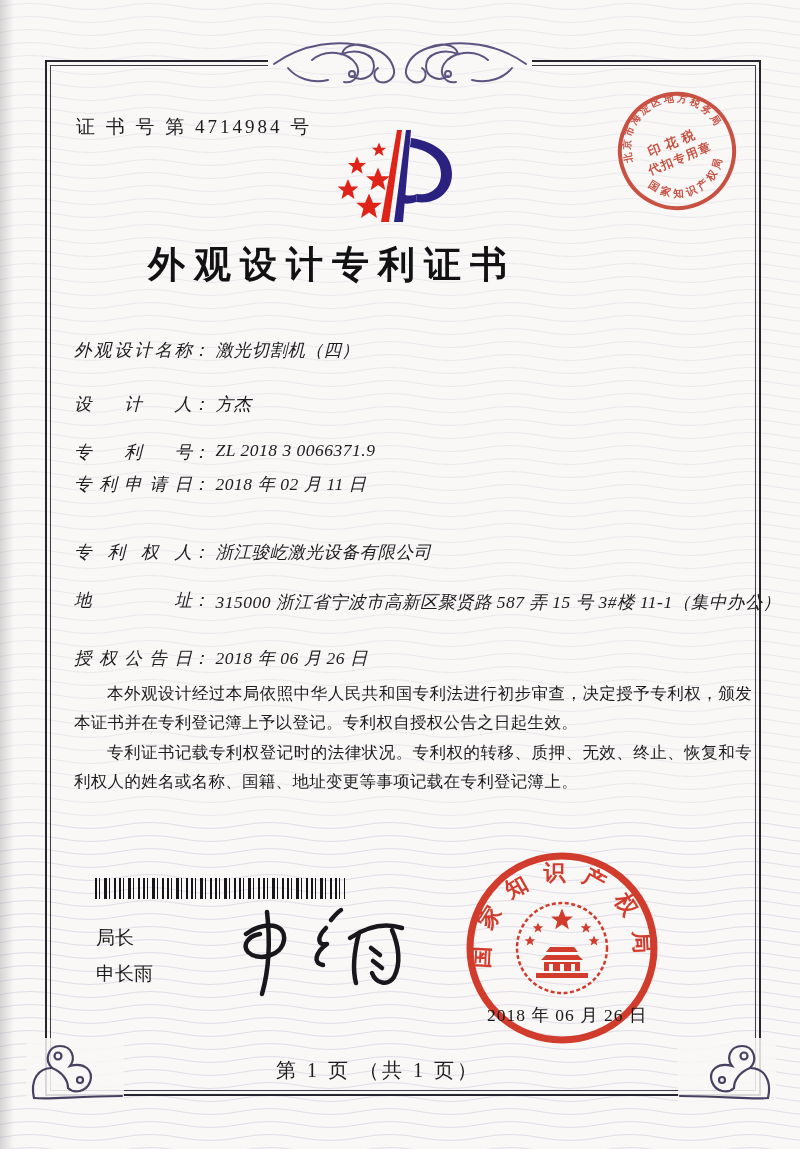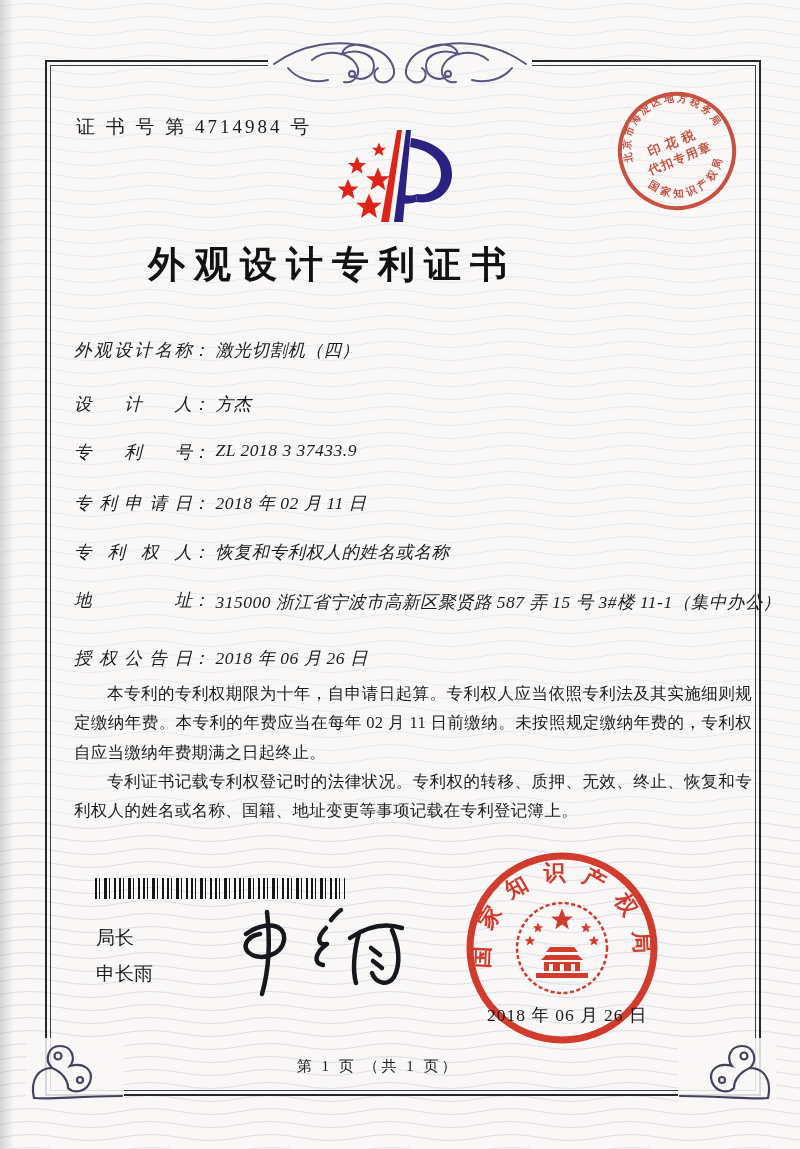--- a/index.html
+++ b/index.html
@@ -44,21 +44,21 @@
   .director-title{position:absolute;left:96px;top:925px;font-size:19px;z-index:4;
     font-family:Liberation Serif, serif;}
   .director-name{position:absolute;left:96px;top:961px;font-size:19px;z-index:4;
     font-family:Liberation Serif, serif;}
   .signature{position:absolute;left:222px;top:900px;z-index:5;}
   .seal{position:absolute;left:462px;top:848px;z-index:4;opacity:.93;}
   .seal-date{position:absolute;left:487px;top:1003px;z-index:6;font-size:17.5px;
     letter-spacing:1px;color:#17171a;}
   .tax-stamp{position:absolute;left:612px;top:86px;z-index:4;opacity:.88;}
   .footer{position:absolute;left:0;top:1057px;width:756px;text-align:center;z-index:3;
-    font-size:15px;letter-spacing:3px;}
+    font-size:20px;letter-spacing:3px;}
 </style>
 </head>
 <body>
 
 <svg class="bg-waves" width="800" height="1149">
   <defs>
     <pattern id="wv" width="120" height="13" patternUnits="userSpaceOnUse">
       <path d="M0 6.5 Q 30 0.5 60 6.5 T 120 6.5" fill="none" stroke="#b7accd" stroke-width="1"></path>
     </pattern>
   </defs>
@@ -129,38 +129,38 @@
 <div class="title">外观设计专利证书</div>
 
 <div class="fields">
   <div class="frow" style="top:338px">
     <span class="flabel">外观设计名称</span><span class="fcolon">：</span><span class="fval">激光切割机（四）</span>
   </div>
   <div class="frow" style="top:392px">
     <span class="flabel">设计人</span><span class="fcolon">：</span><span class="fval">方杰</span>
   </div>
   <div class="frow" style="top:440px">
-    <span class="flabel">专利号</span><span class="fcolon">：</span><span class="fval">ZL 2018 3 37433.9</span>
-  </div>
-  <div class="frow" style="top:491px">
+    <span class="flabel">专利号</span><span class="fcolon">：</span><span class="fval">ZL 2018 3 0066371.9</span>
+  </div>
+  <div class="frow" style="top:472px">
     <span class="flabel">专利申请日</span><span class="fcolon">：</span><span class="fval">2018 年 02 月 11 日</span>
   </div>
   <div class="frow" style="top:540px">
-    <span class="flabel">专利权人</span><span class="fcolon">：</span><span class="fval">恢复和专利权人的姓名或名称</span>
+    <span class="flabel">专利权人</span><span class="fcolon">：</span><span class="fval">浙江骏屹激光设备有限公司</span>
   </div>
   <div class="frow" style="top:588px">
     <span class="flabel">地址</span><span class="fcolon">：</span><span class="fval wrap">315000 浙江省宁波市高新区聚贤路 587 弄 15 号 3#楼 11-1（集中办公）</span>
   </div>
   <div class="frow" style="top:646px;width:676px">
     <span class="flabel">授权公告日</span><span class="fcolon">：</span><span class="fval">2018 年 06 月 26 日</span>
   </div>
 </div>
 
 <div class="body-text">
-  <p>本专利的专利权期限为十年，自申请日起算。专利权人应当依照专利法及其实施细则规定缴纳年费。本专利的年费应当在每年 02 月 11 日前缴纳。未按照规定缴纳年费的，专利权自应当缴纳年费期满之日起终止。</p>
+  <p>本外观设计经过本局依照中华人民共和国专利法进行初步审查，决定授予专利权，颁发本证书并在专利登记簿上予以登记。专利权自授权公告之日起生效。</p>
   <p>专利证书记载专利权登记时的法律状况。专利权的转移、质押、无效、终止、恢复和专利权人的姓名或名称、国籍、地址变更等事项记载在专利登记簿上。</p>
 </div>
 
 <div class="barcode"></div>
 
 <div class="director-title">局长</div>
 <div class="director-name">申长雨</div>
 
 <svg class="signature" width="200" height="102" viewBox="0 0 200 102">
   <g fill="none" stroke="#17171d" stroke-width="4.5" stroke-linecap="round" stroke-linejoin="round">

